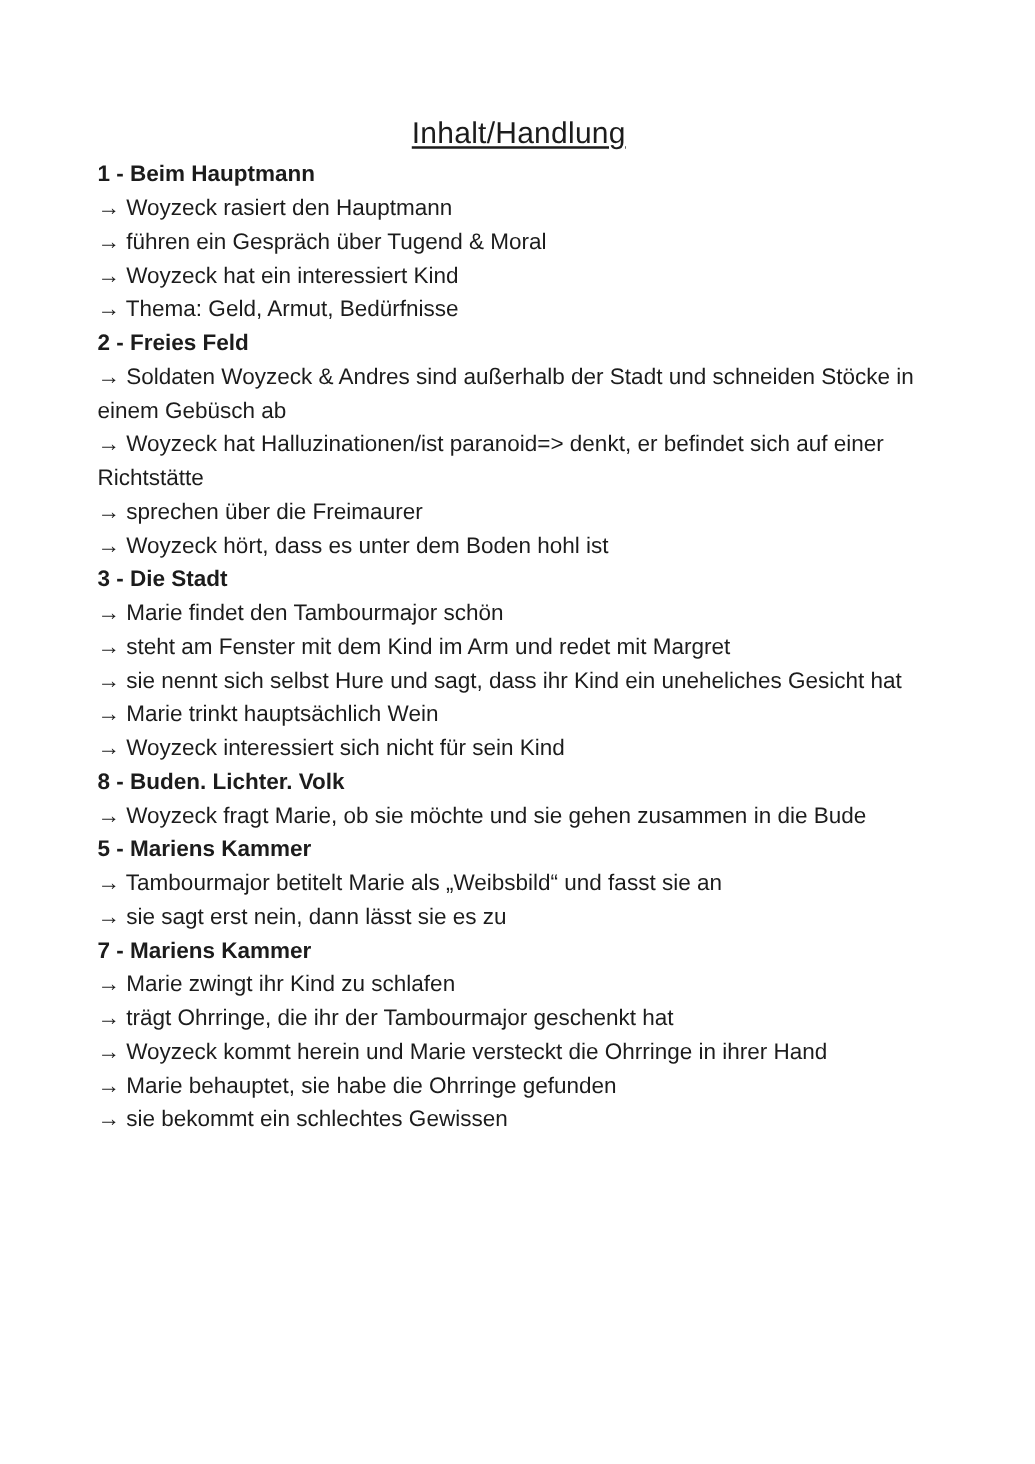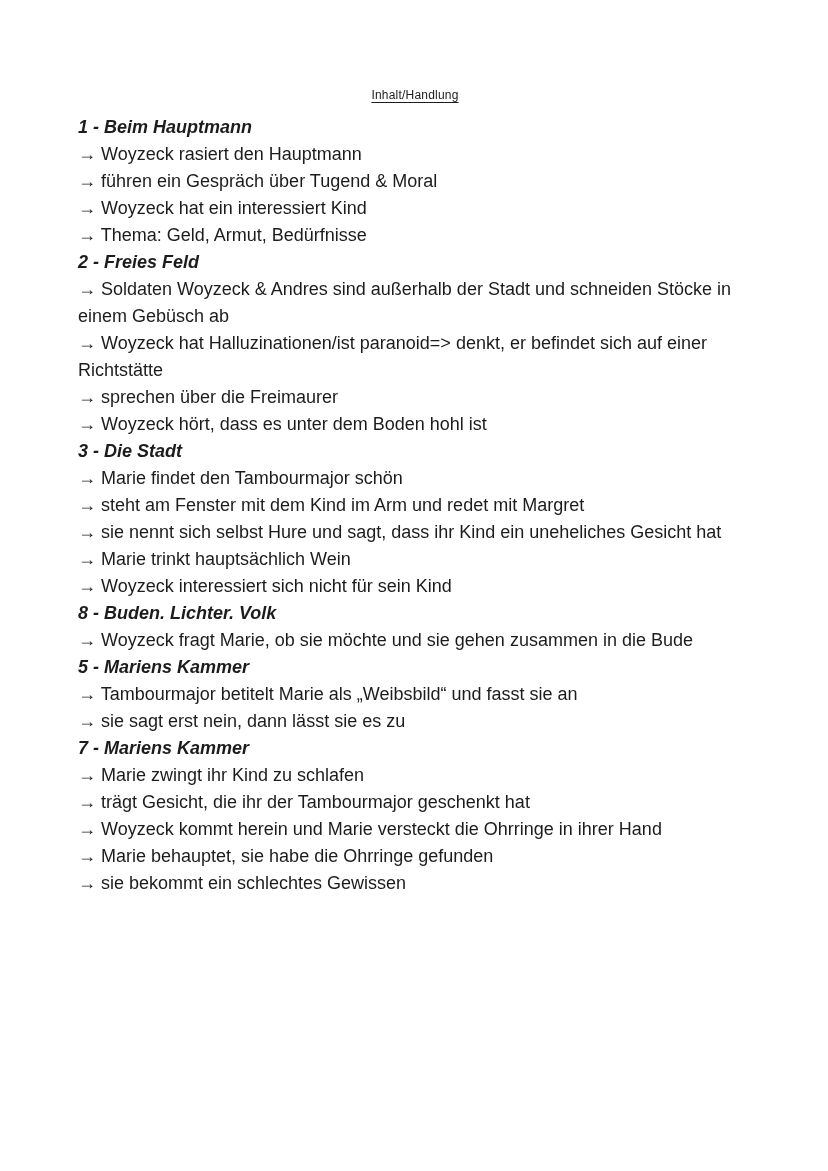--- a/index.html
+++ b/index.html
@@ -15,40 +15,39 @@
     -webkit-font-smoothing: antialiased;
   }
   .page {
     box-sizing: border-box;
     width: 828px;
     height: 1171px;
     padding: 80px 76px 60px 78px;
     background: #ffffff;
   }
   .page-title {
-    margin: 0 0 4px 0;
+    margin: 12px 0 4px 0;
     text-align: center;
-    font-size: 12px;
+    font-size: 24px;
     font-weight: 500;
     line-height: 30px;
     text-decoration: underline;
     text-underline-offset: 3px;
     letter-spacing: 0.2px;
   }
   .content {
     width: 674px;
   }
   p {
     margin: 0;
     font-size: 18px;
     line-height: 27px;
   }
   .section-heading {
     font-weight: bold;
-    font-style: italic;
   }
   .item.indented {
     padding-left: 7px;
   }
 </style>
 </head>
 <body>
 
 <main class="page">
   <h1 class="page-title">Inhalt/Handlung</h1>
@@ -88,20 +87,20 @@
 
     <section>
       <p class="section-heading">5 - Mariens Kammer</p>
       <p class="item">→ Tambourmajor betitelt Marie als „Weibsbild“ und fasst sie an</p>
       <p class="item">→ sie sagt erst nein, dann lässt sie es zu</p>
     </section>
 
     <section>
       <p class="section-heading">7 - Mariens Kammer</p>
       <p class="item">→ Marie zwingt ihr Kind zu schlafen</p>
-      <p class="item">→ trägt Gesicht, die ihr der Tambourmajor geschenkt hat</p>
+      <p class="item">→ trägt Ohrringe, die ihr der Tambourmajor geschenkt hat</p>
       <p class="item">→ Woyzeck kommt herein und Marie versteckt die Ohrringe in ihrer Hand</p>
       <p class="item">→ Marie behauptet, sie habe die Ohrringe gefunden</p>
       <p class="item">→ sie bekommt ein schlechtes Gewissen</p>
     </section>
 
   </div>
 </main>
 
 </body></html>

